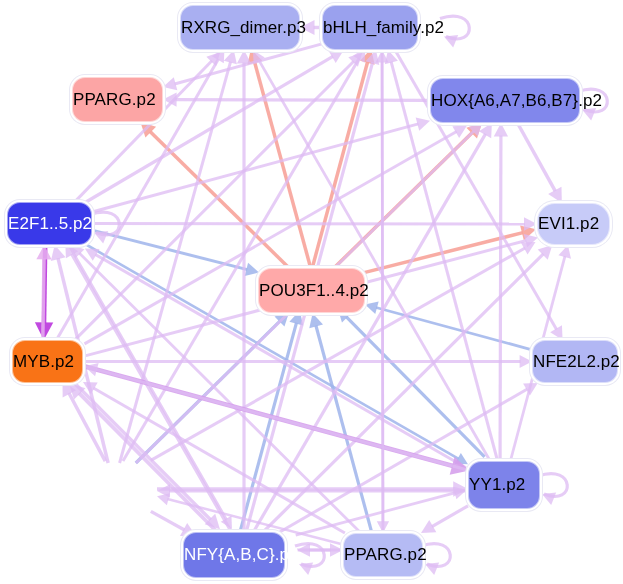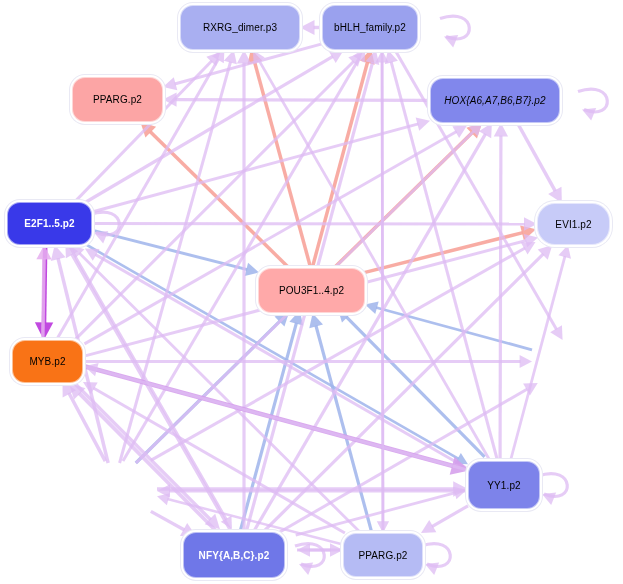--- a/index.html
+++ b/index.html
@@ -9,32 +9,32 @@
     width: 623px;
     height: 584px;
     background: #ffffff;
     overflow: hidden;
   }
   #edges-svg { position: absolute; left: 0; top: 0; }
   .node {
     position: absolute;
     display: flex;
     align-items: center;
-    justify-content: center;
+    justify-content: flex-start;
     border-radius: 13px;
-    font-size: 10px;
+    font-size: 17px;
     color: #000000;
     letter-spacing: 0.1px;
     box-shadow: 0 0 0 2px #ffffff, 0 0 0 3px #e9e9f4;
     border: 1px solid rgba(255,255,255,0.55);
     box-sizing: border-box;
     cursor: pointer;
     white-space: nowrap;
   }
-  .node.light-text { color: #ffffff; font-weight: bold; }
+  .node.light-text { color: #ffffff; }
   .node span { pointer-events: none; }
 </style>
 </head>
 <body>
 
 <div id="canvas" style="background: rgb(255, 255, 255);">
     <svg width="623" height="584" id="edges-svg">
       <g>
         <line x1="289.09580052493436" y1="268" x2="150.04582244692145" y2="131.45865554710588" stroke="#F7A39A" stroke-opacity="0.9" stroke-width="3.5"></line>
         <polygon points="140.41338582677164,122 156.08420902308106,126.73659163851087 145.43446351819145,137.58200175897585" fill="#F7A39A" fill-opacity="0.9"></polygon>
@@ -310,34 +310,37 @@
     </svg>
     <div class="node" style="left: 180px; top: 5px; width: 120px; height: 45px; background: rgb(169, 175, 241);">
       <span>RXRG_dimer.p3</span>
     </div>
     <div class="node" style="left: 322px; top: 5px; width: 96px; height: 45px; background: rgb(154, 161, 238);">
       <span>bHLH_family.p2</span>
     </div>
     <div class="node" style="left: 72px; top: 77px; width: 91px; height: 45px; background: #fca5a5;">
       <span>PPARG.p2</span>
     </div>
-    <div class="node" style="left: 430px; top: 78px; width: 130px; height: 45px; background: rgb(129, 135, 236); font-style: italic;">
+    <div class="node" style="left: 430px; top: 78px; width: 150px; height: 45px; background: rgb(129, 135, 236);">
       <span>HOX{A6,A7,B6,B7}.p2</span>
     </div>
     <div class="node light-text" style="left: 7px; top: 202px; width: 85px; height: 43px; background: rgb(57, 57, 233);">
       <span>E2F1..5.p2</span>
     </div>
     <div class="node" style="left: 537px; top: 203px; width: 73px; height: 42px; background: rgb(199, 203, 248); border-radius: 18px;">
       <span>EVI1.p2</span>
     </div>
     <div class="node" style="left: 258px; top: 268px; width: 107px; height: 45px; background: rgb(255, 169, 169);">
       <span>POU3F1..4.p2</span>
     </div>
     <div class="node" style="left: 12px; top: 340px; width: 71px; height: 43px; background: #f97316;">
       <span>MYB.p2</span>
+    </div>
+    <div class="node" style="left: 532px; top: 340px; width: 86px; height: 43px; background: rgb(178, 183, 244);">
+      <span>NFE2L2.p2</span>
     </div>
     <div class="node" style="left: 468px; top: 461px; width: 72px; height: 48px; background: rgb(125, 131, 234);">
       <span>YY1.p2</span>
     </div>
     <div class="node light-text" style="left: 183px; top: 532px; width: 102px; height: 46px; background: rgb(111, 119, 232);">
       <span>NFY{A,B,C}.p2</span>
     </div>
     <div class="node" style="left: 343px; top: 533px; width: 80px; height: 44px; background: rgb(181, 187, 244);">
       <span>PPARG.p2</span>
     </div>

